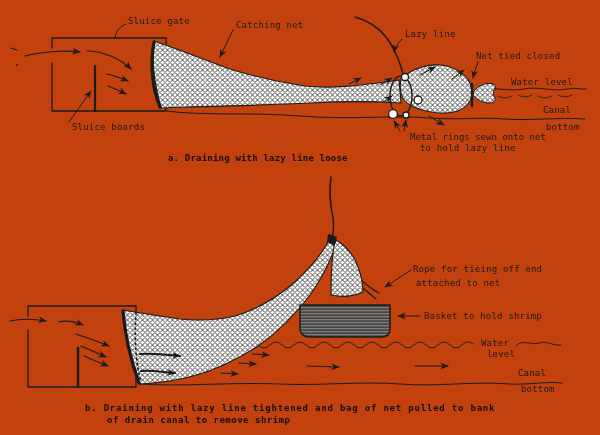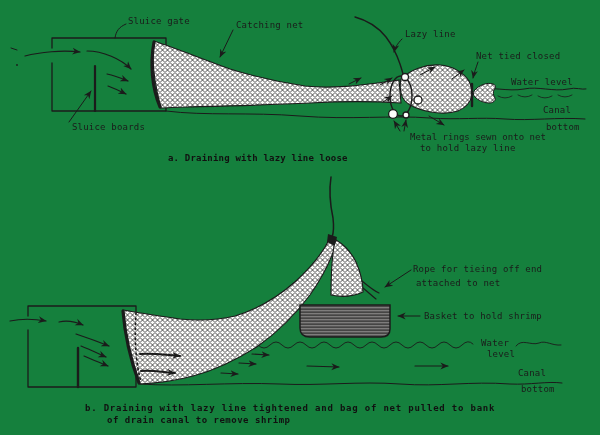--- a/index.html
+++ b/index.html
@@ -1,18 +1,18 @@
 <!DOCTYPE html>
 <html><head>
 <meta charset="utf-8">
 <style>
   html,body{margin:0;padding:0;background:#e9e9e9;}
   .figure-wrap{
     width:600px;height:435px;position:relative;overflow:hidden;
-    background:#15803d;
+    background:#c2410c;
     font-family:"DejaVu Sans Mono","Liberation Mono",monospace;
   }
   svg{display:block}
   .lbl{
     font-family:"DejaVu Sans Mono","Liberation Mono",monospace;
     font-size:9px;letter-spacing:0.2px;fill:#1b1b1b;
   }
   .cap{
     font-family:"DejaVu Sans Mono","Liberation Mono",monospace;
     font-size:9px;letter-spacing:0.5px;fill:#111;font-weight:bold;

